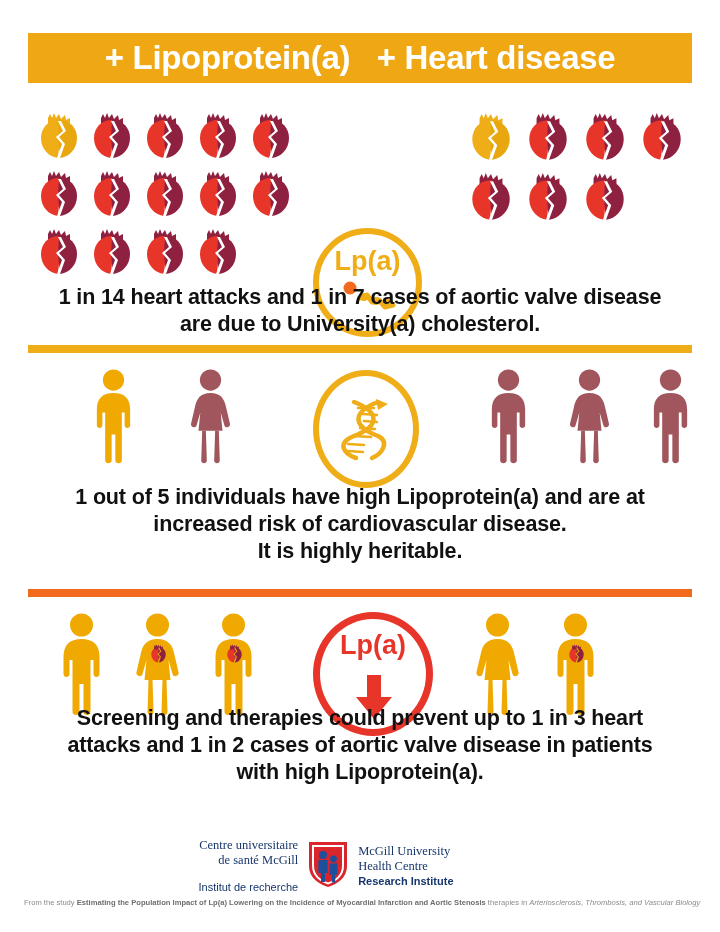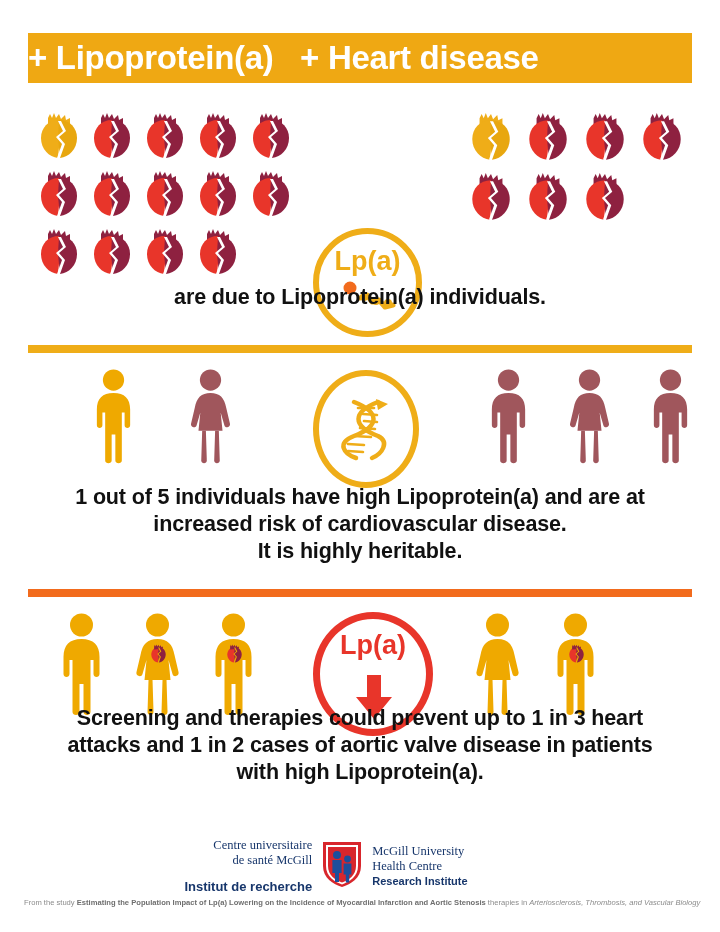--- a/index.html
+++ b/index.html
@@ -9,21 +9,21 @@
     font-family:"Liberation Sans", sans-serif;
     overflow:hidden;
     position:relative;
   }
   .page{width:720px;height:932px;position:relative;box-sizing:border-box;}
 
   
   .header-banner{
     position:absolute;left:28px;top:33px;width:664px;height:50px;
     background:#EFA813;
-    display:flex;align-items:center;
+    display:flex;align-items:center;justify-content:center;
   }
   .header-title{
     color:#ffffff;font-size:33px;font-weight:bold;letter-spacing:-0.3px;
     white-space:pre;font-family:"Liberation Sans", sans-serif;
   }
 
   
   .sec1{position:absolute;left:0;top:100px;width:720px;height:180px;}
   .heart-group{position:absolute;}
   .heart-grid{display:flex;flex-wrap:wrap;}
@@ -79,21 +79,21 @@
   
   .logo-block{
     position:absolute;left:0;top:838px;width:652px;
     display:flex;align-items:center;justify-content:center;gap:0px;
   }
   .logo-left{
     text-align:right;color:#17366B;
     font-family:"Liberation Serif", serif;font-size:12.5px;line-height:14.5px;
   }
   .logo-left .fr-ir{
-    font-family:"Liberation Sans", sans-serif;font-weight:bold;font-size:13px;
+    font-family:"Liberation Sans", sans-serif;font-weight:normal;font-size:11px;
     color:#17366B;margin-top:13px;
   }
   .logo-right{
     text-align:left;color:#17366B;
     font-family:"Liberation Serif", serif;font-size:12.5px;line-height:14.5px;
   }
   .logo-right .en-ri{
     font-family:"Liberation Sans", sans-serif;font-weight:bold;font-size:11px;
     color:#17366B;margin-top:1px;
   }
@@ -350,21 +350,22 @@
       <path d="M24 9 L29 19 L22 25 L28 32 L23 46 L26 46 L31 32 L25 25 L32 19 L27 9 Z" fill="#ffffff"></path>
     </g>
   </svg>
           </div>
           <div style="width: 100%; height: 0px;"></div>
         </div>
     </div>
   </div>
 
   <div class="caption" id="caption1">
-      <div>are due to Lipoprotein(a) individuals.</div>
+      <div>1 in 14 heart attacks and 1 in 7 cases of aortic valve disease</div>
+      <div>are due to University(a) cholesterol.</div>
     </div>
 
   <div class="divider" id="divider1"></div>
 
   <div class="sec2">
     <div id="people-row-2" style="position:relative;width:720px;height:110px;">
         <div class="person-slot" style="left: 88px; top: 0px;"><svg width="51" height="98" viewBox="0 0 52 106">
       <circle cx="26" cy="13" r="11.5" fill="#EFA900"></circle>
       <path d="M26 27 C 14 27, 8 33, 8 45 L 8 62 C 8 66, 14 66, 14 62 L 14 48
                L 17 48 L 17 70 L 17 100 C 17 104, 24 104, 24 100 L 24 72

